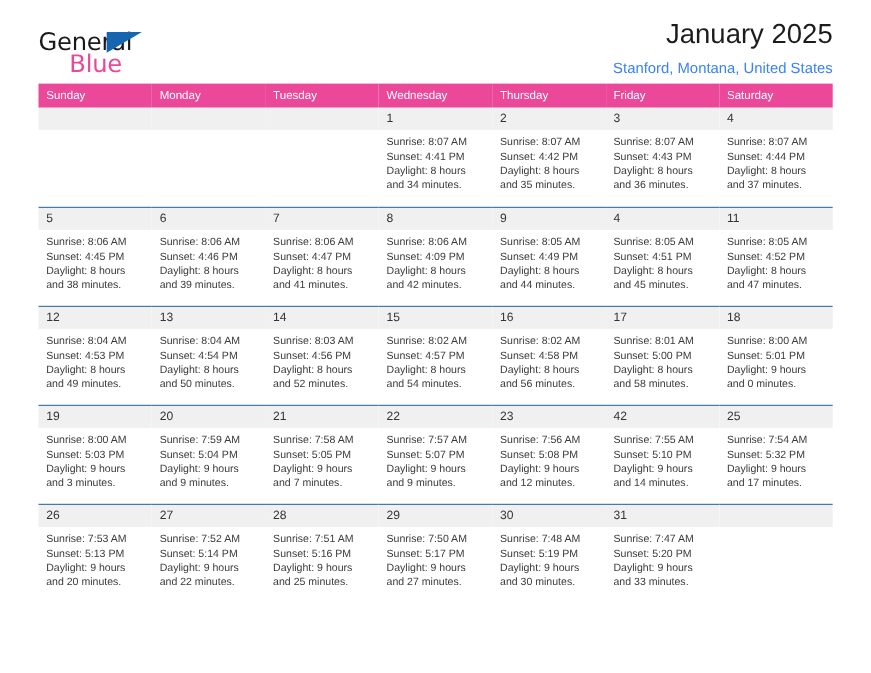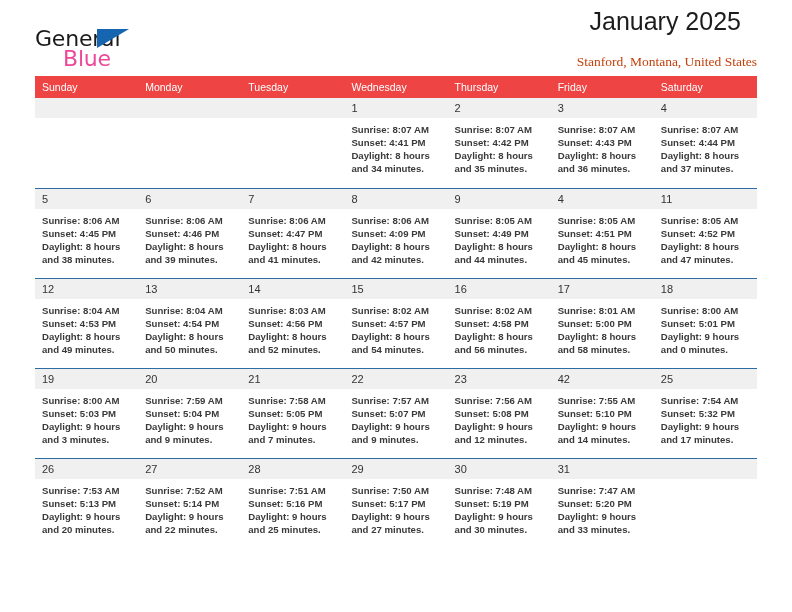--- a/index.html
+++ b/index.html
@@ -69,40 +69,39 @@
 
   .titles {
     text-align: right;
     flex: none;
   }
   .cal-title {
     font-size: 25px;
     color: #1c1c1c;
     line-height: 30px;
     font-weight: normal;
-    margin: 16px;
+    margin: 0;
   }
   .cal-subtitle {
     font-size: 13.5px;
-    color: #c2410c;
+    color: #3b82f6;
     line-height: 20px;
     margin: 6px 0 0 0;
     font-weight: normal;
-    font-family: Liberation Serif, serif;
   }
 
   
   .cal {
     width: 722px;
     border-collapse: collapse;
     table-layout: fixed;
     margin-top: 4px;
   }
   .cal th {
-    background: #ef4444;
+    background: #ec4899;
     color: #ffffff;
     font-size: 10.5px;
     font-weight: normal;
     text-align: left;
     padding: 5px 0 5px 7px;
     height: 19px;
     box-sizing: border-box;
   }
   .cal td {
     vertical-align: top;
@@ -122,21 +121,20 @@
     padding: 4px 0 4px 7px;
     height: 20px;
     box-sizing: border-box;
     line-height: 12px;
   }
   .cell-body {
     padding: 5px 8px 0 7px;
     font-size: 9.6px;
     line-height: 13.1px;
     color: #3a3a3a;
-    font-weight: bold;
   }
   .cell-body div {
     white-space: nowrap;
   }
   td.empty .daynum {
     background: #f0f0f0;
   }
   td.empty .cell-body { visibility: hidden; }
 </style>
 </head>

